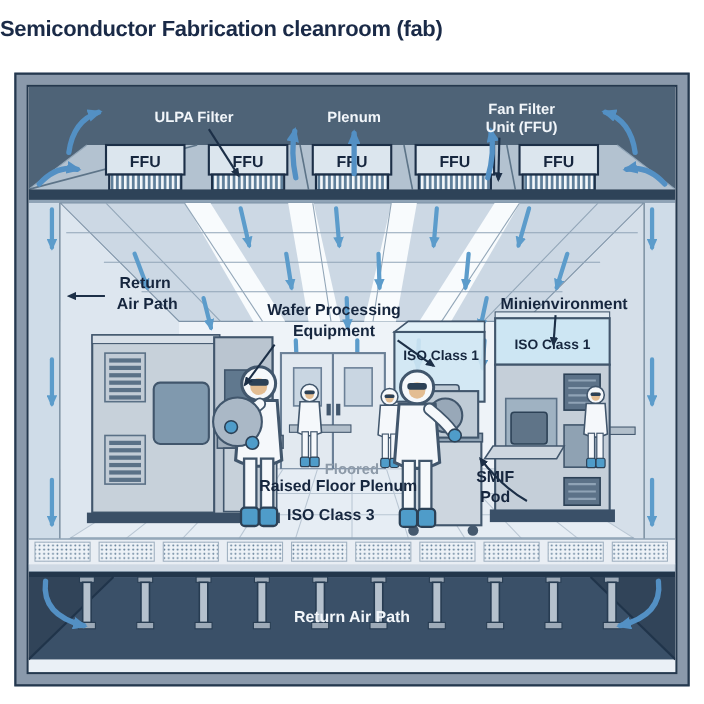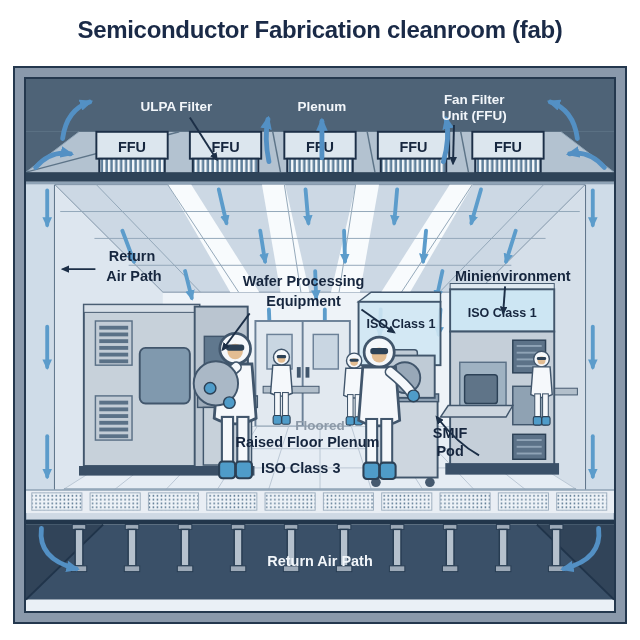--- a/index.html
+++ b/index.html
@@ -1,19 +1,19 @@
 <!DOCTYPE html>
 <html><head>
 <meta charset="utf-8">
 <style>
   html,body{margin:0;padding:0;background:#ffffff;}
   .canvas{position:relative;width:640px;height:640px;background:#ffffff;overflow:hidden;
           font-family:"Liberation Sans",sans-serif;}
-  .title{position:absolute;left:0;top:16px;width:640px;text-align:center;
-         font-size:24px;font-weight:bold;letter-spacing:-0.3px;color:#1a2a47;}
+  .title{position:absolute;left:0;top:16px;width:640px;
+         font-size:20px;font-weight:bold;letter-spacing:-0.3px;color:#1a2a47;}
   .frame{position:absolute;left:13px;top:66px;width:614px;height:558px;
          background:#8a99ab;border:2px solid #24384e;box-sizing:border-box;padding:9px;}
   .inner{width:100%;height:100%;border:2px solid #24384e;box-sizing:border-box;
          background:#eaf0f6;position:relative;overflow:hidden;}
   svg{display:block;width:100%;height:100%;}
   text{font-family:"Liberation Sans",sans-serif;font-weight:bold;}
   .tc{text-anchor:middle;}
   .tw{fill:#f2f6fa;}
   .td{fill:#16263e;}
   .tg{fill:#8d9aa8;}

